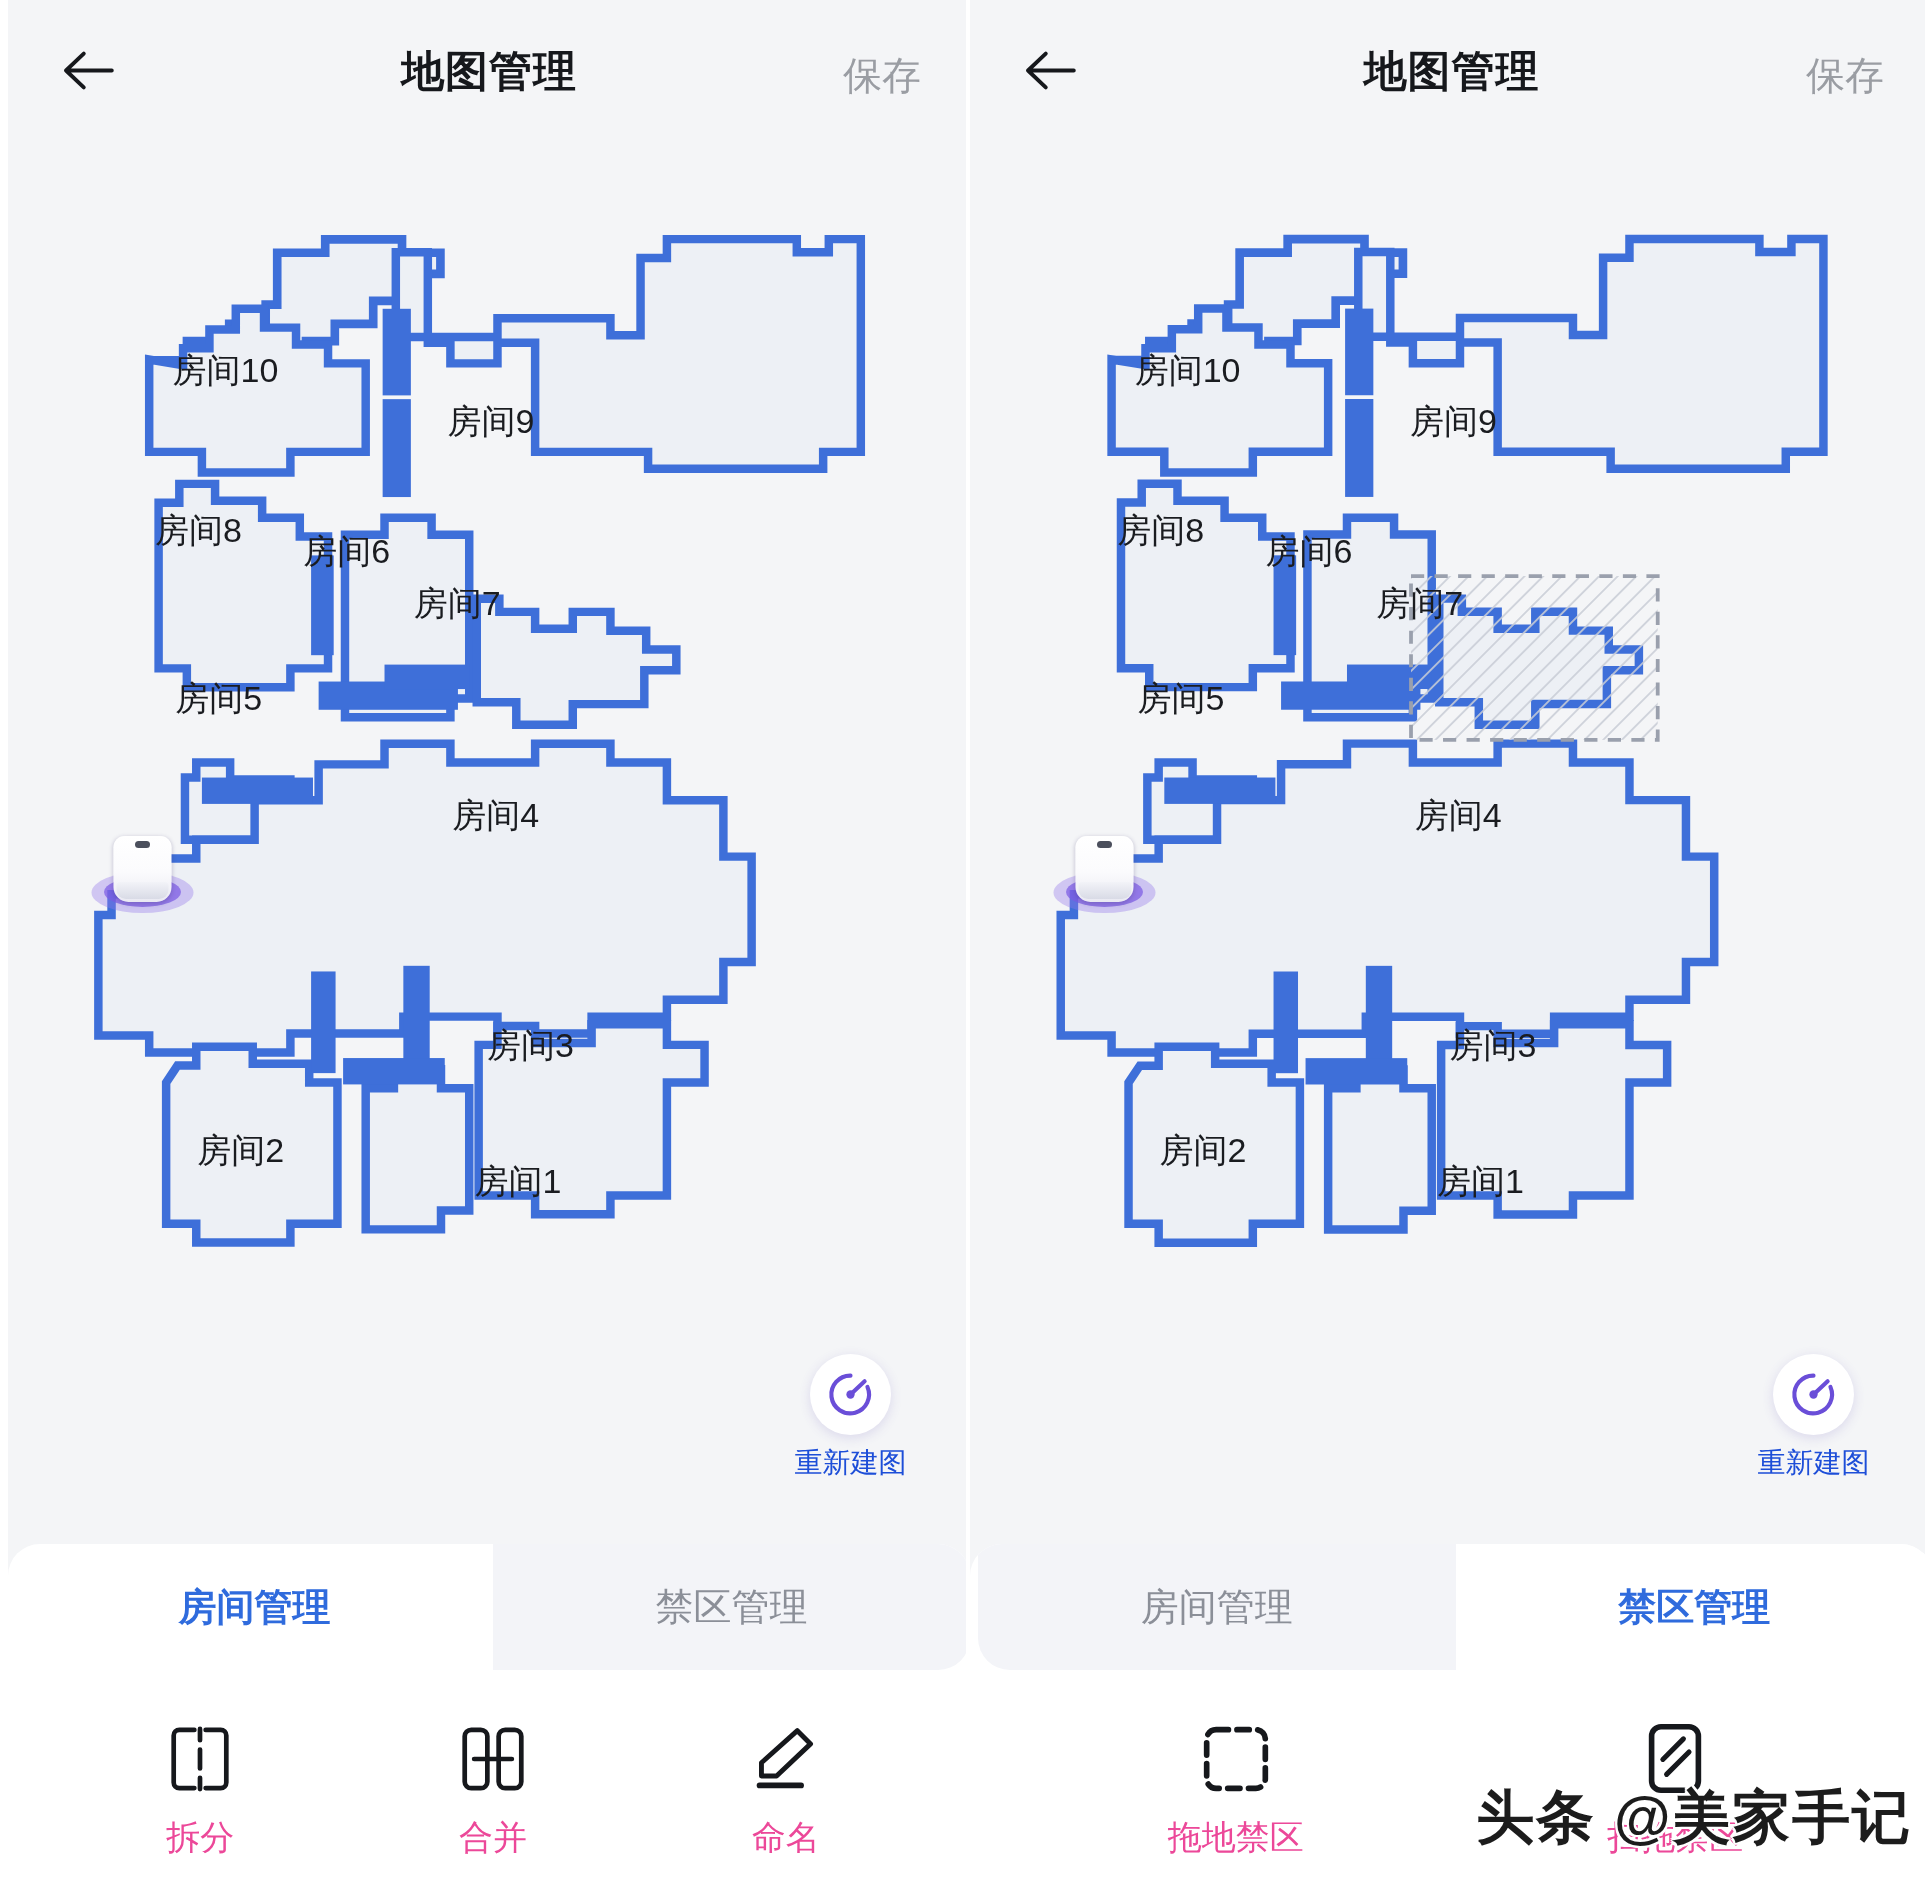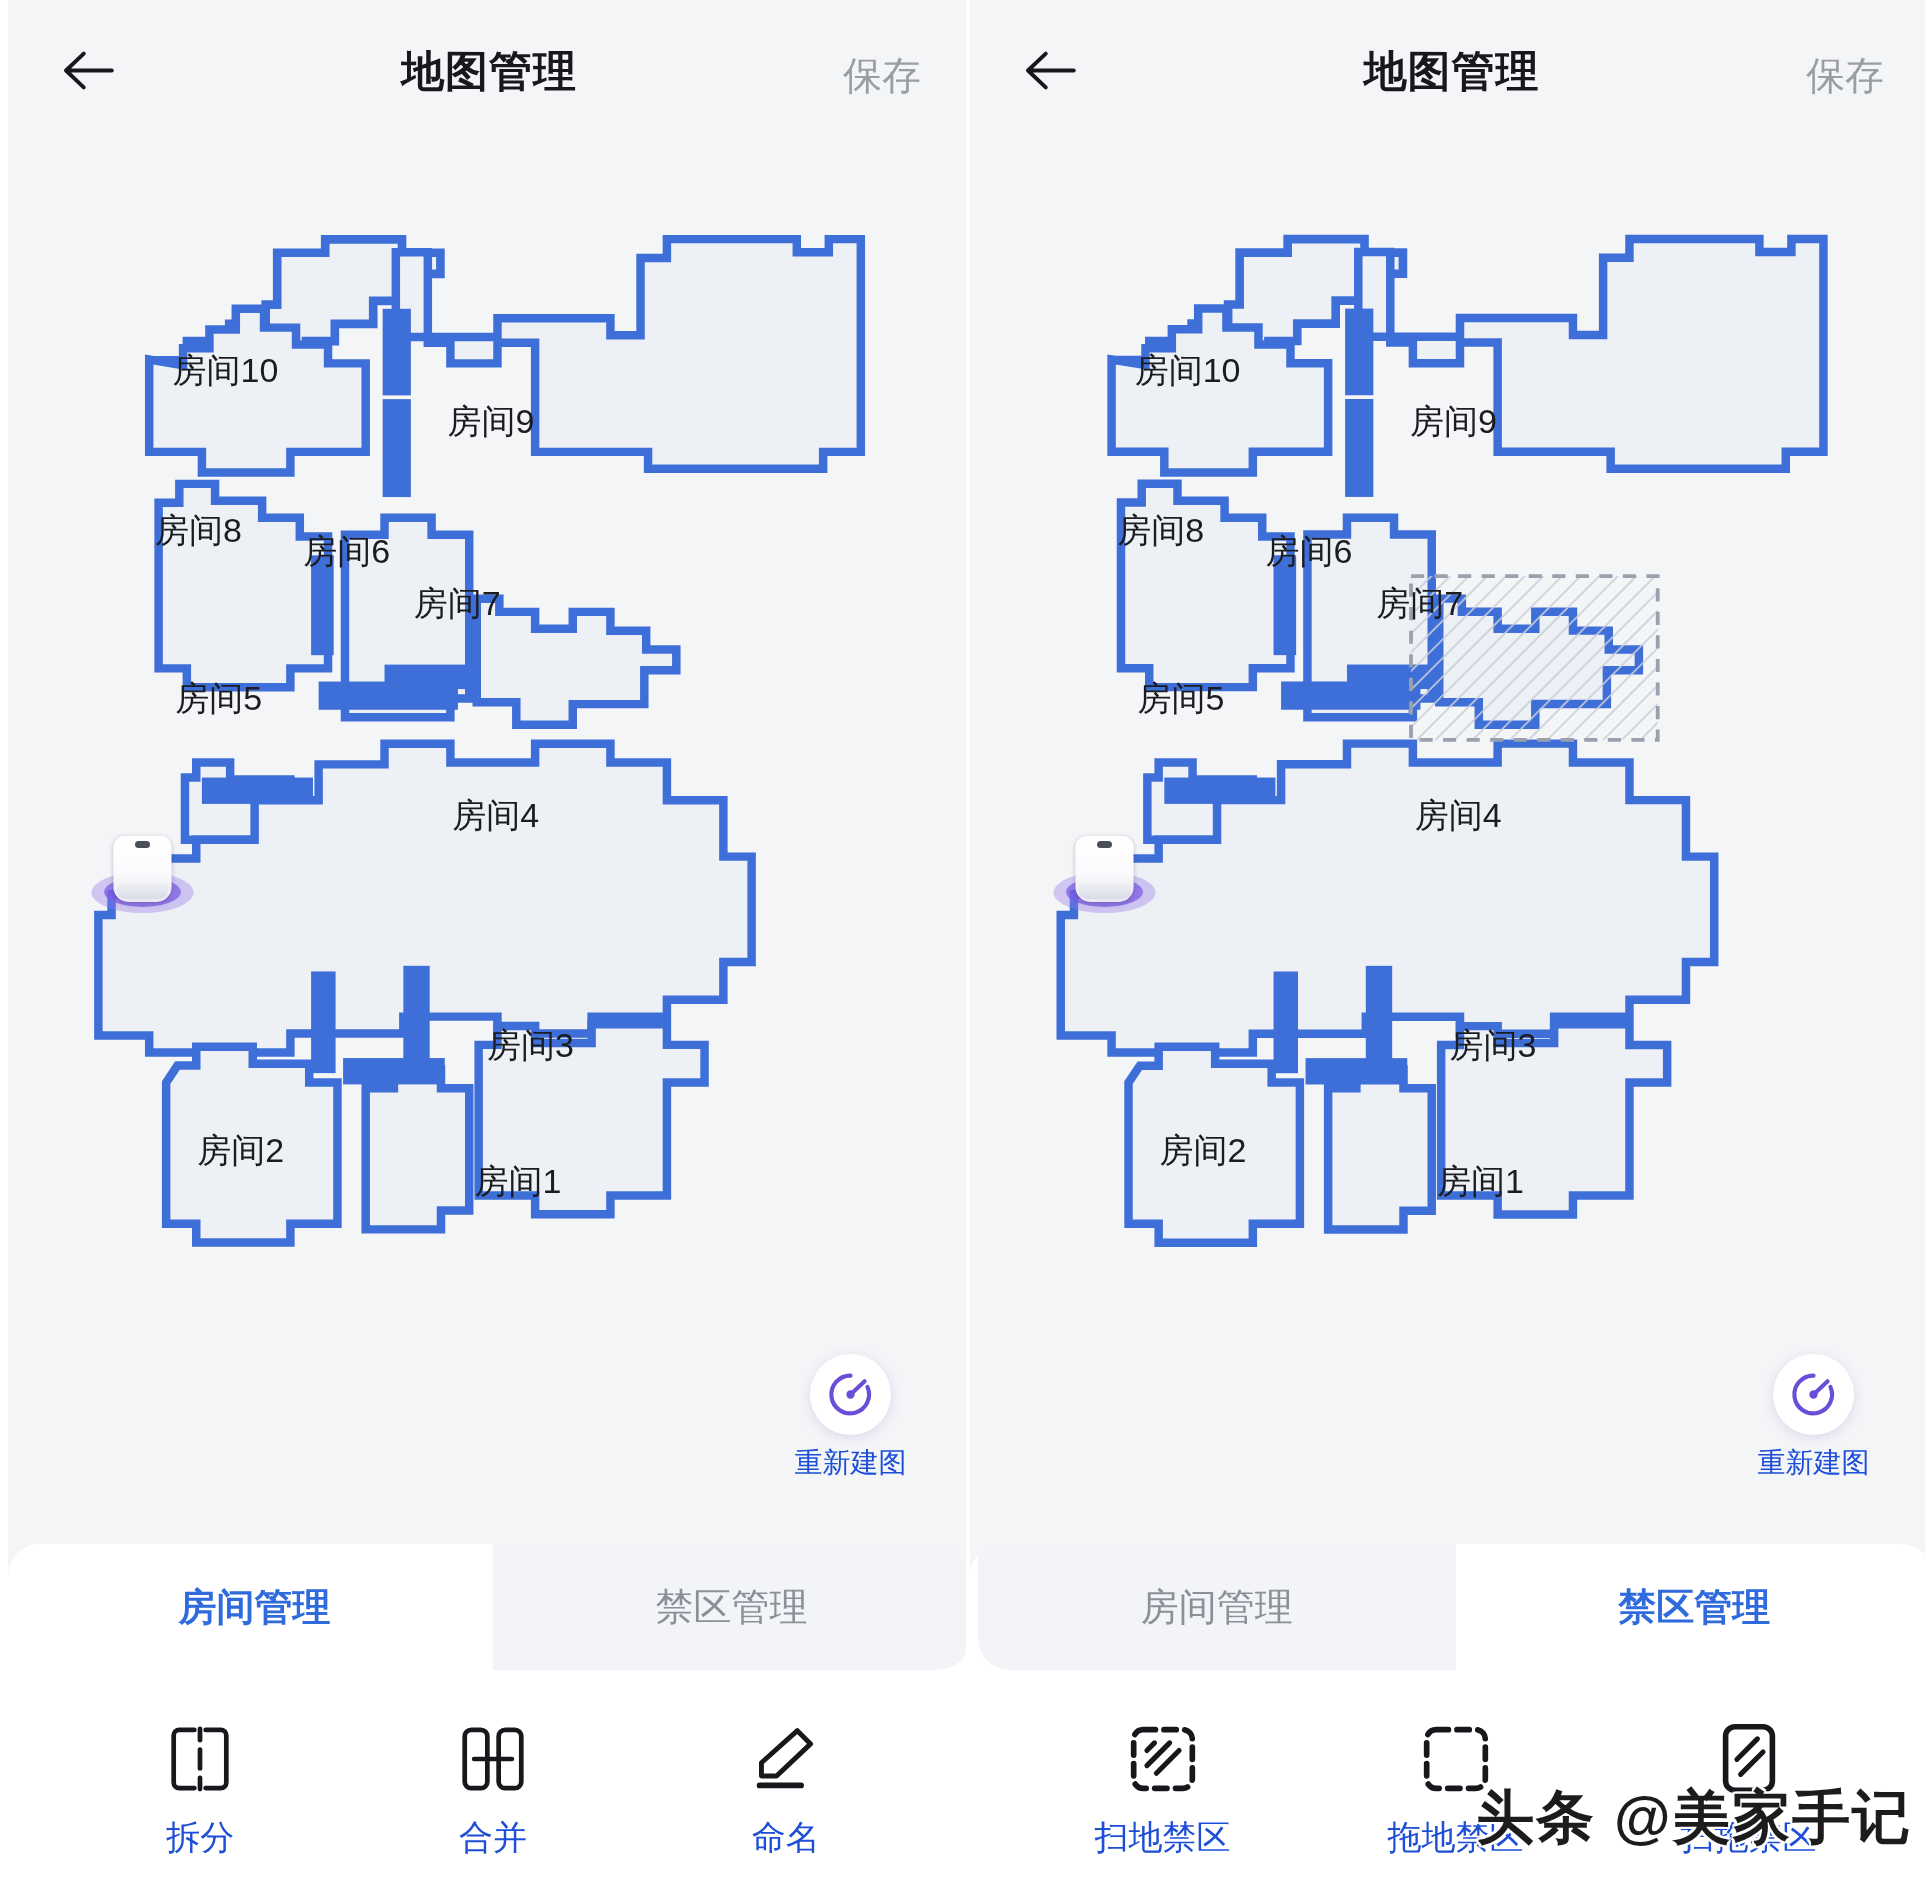--- a/index.html
+++ b/index.html
@@ -134,21 +134,21 @@
   .tab.inactive.last  { border-radius: 0 0 0 32px; }
   .tab.active.first   { border-radius: 32px 0 0 0; }
   .tab.active.last    { border-radius: 0 32px 0 0; }
 
   .actions {
     display: flex; align-items: flex-start; justify-content: space-around;
     padding: 49px 38px 0;
   }
   .action { width: 226px; text-align: center; cursor: pointer; }
   .action .ic { height: 79px; display:flex; align-items:center; justify-content:center; margin-bottom: 17px; }
-  .action .lbl { font-size: 34px; color: #1d4ed8; }
+  .action .lbl { font-size: 34px; color: #ec4899; }
 
   
   .watermark {
     position: absolute; right: 21px; bottom: 45px;
     font-size: 58px; font-weight: 700; color: #1c1c1c;
     letter-spacing: 1.9px; white-space: nowrap;
     text-shadow: 1.9px 0 0 #ffffff, -1.9px 0 0 #ffffff, 0 1.9px 0 #ffffff, 0 -1.9px 0 #ffffff,
                  1.9px 1.9px 0 #ffffff, -1.9px -1.9px 0 #ffffff, 1.9px -1.9px 0 #ffffff, -1.9px 1.9px 0 #ffffff;
     z-index: 60; pointer-events: none;
   }
@@ -405,29 +405,20 @@
     <div class="sheet">
       <div class="tabs">
         <div class="tab inactive last">房间管理</div>
         <div class="tab active last">禁区管理</div>
       </div>
       <div class="actions">
         <div class="action">
           <div class="ic">
             <svg width="70" height="70" viewBox="0 0 74 74">
               <rect x="6" y="6" width="62" height="62" rx="10" fill="none" stroke="#16181c" stroke-width="6" stroke-dasharray="13 9" stroke-linecap="round"></rect>
-              <path d="M20 44 L44 20 M30 52 L54 28 M20 28 L28 20" fill="none" stroke="#16181c" stroke-width="5.4" stroke-linecap="round"></path>
-            </svg>
-          </div>
-          <div class="lbl">扫地禁区</div>
-        </div>
-        <div class="action">
-          <div class="ic">
-            <svg width="70" height="70" viewBox="0 0 74 74">
-              <rect x="6" y="6" width="62" height="62" rx="10" fill="none" stroke="#16181c" stroke-width="6" stroke-dasharray="13 9" stroke-linecap="round"></rect>
             </svg>
           </div>
           <div class="lbl">拖地禁区</div>
         </div>
         <div class="action">
           <div class="ic">
             <svg width="58" height="73" viewBox="0 0 62 78">
               <rect x="6" y="5" width="50" height="68" rx="10" fill="none" stroke="#16181c" stroke-width="6"></rect>
               <path d="M18 40 L40 18 M22 56 L46 32" fill="none" stroke="#16181c" stroke-width="5.4" stroke-linecap="round"></path>
             </svg>

